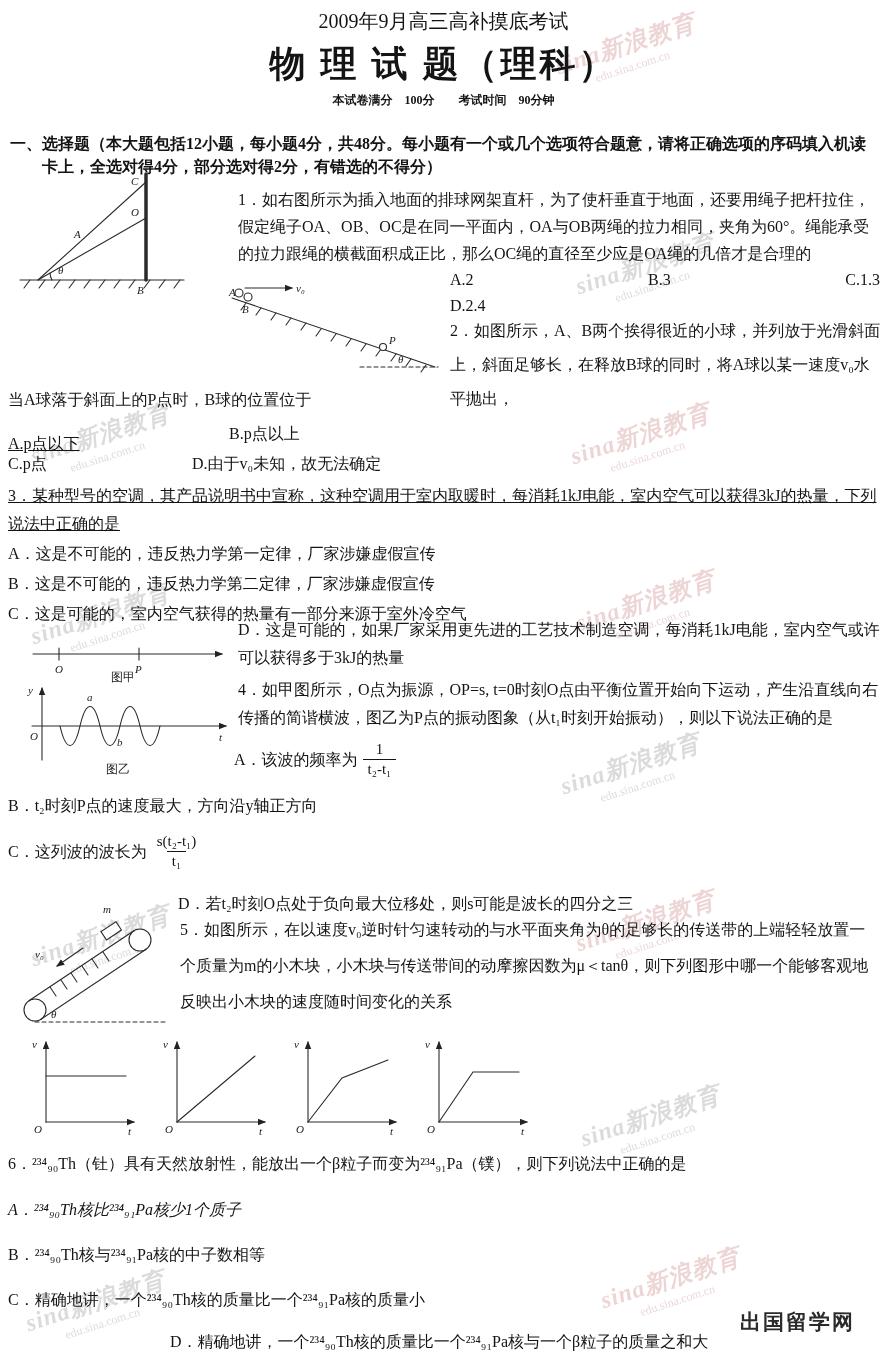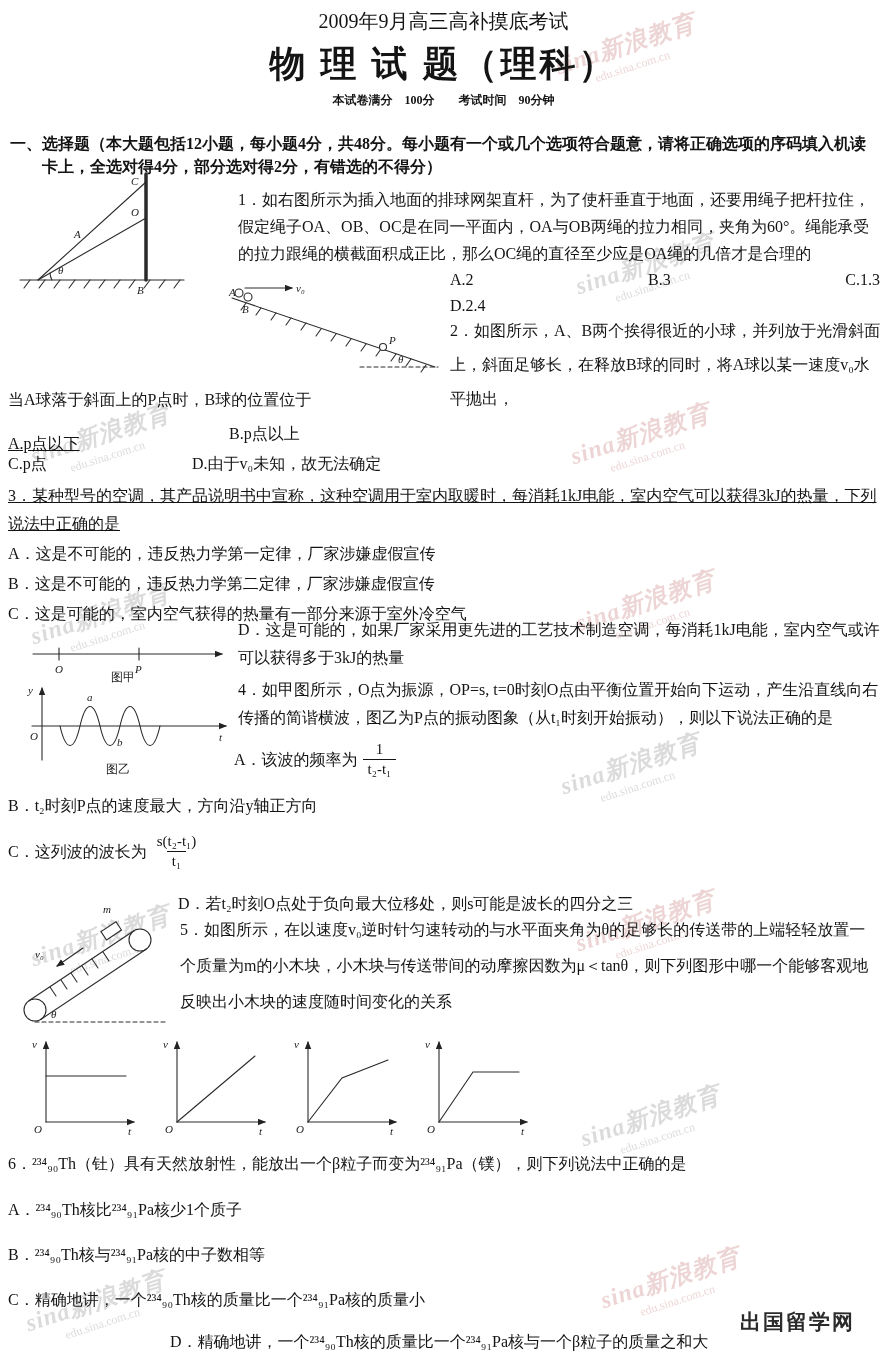--- a/index.html
+++ b/index.html
@@ -32,21 +32,21 @@
   .q3-optc { top:600px; left:8px; }
   .q3-optd { top:616px; left:238px; width:642px; line-height:28px; }
   .q4-text { top:676px; left:238px; width:642px; line-height:28px; }
   .q4-opta { top:740px; left:234px; display:flex; align-items:center; }
   .q4-optb { top:792px; left:8px; }
   .q4-optc { top:832px; left:8px; display:flex; align-items:center; }
   .q4-optd { top:890px; left:178px; }
   .q5-text { top:912px; left:180px; width:700px; line-height:36px; }
   .graphs-row { top:1032px; left:28px; display:flex; gap:16px; }
   .q6-text { top:1150px; left:8px; }
-  .q6-opta { top:1196px; left:8px; }
+  .q6-opta { top:1196px; left:8px;font-style:italic; }
   .q6-optb { top:1241px; left:8px; }
   .q6-optc { top:1286px; left:8px; }
   .q6-optd { top:1328px; left:170px; }
   .frac { display:inline-flex; flex-direction:column; align-items:center;
     vertical-align:middle; margin:0 5px; font-size:15px; line-height:1.25; }
   .frac .den { border-top:1px solid #141414; }
   .frac .num, .frac .den { padding:0 5px; }
   .footer-name { top:1308px; left:740px; font-size:21px; font-weight:bold; color:#2b2b2b; letter-spacing:2px; }
   .footer-url { top:1336px; left:748px; font-size:14px; color:#3a6dbf; font-family:"Liberation Sans",sans-serif;margin-top:44px; }
   

